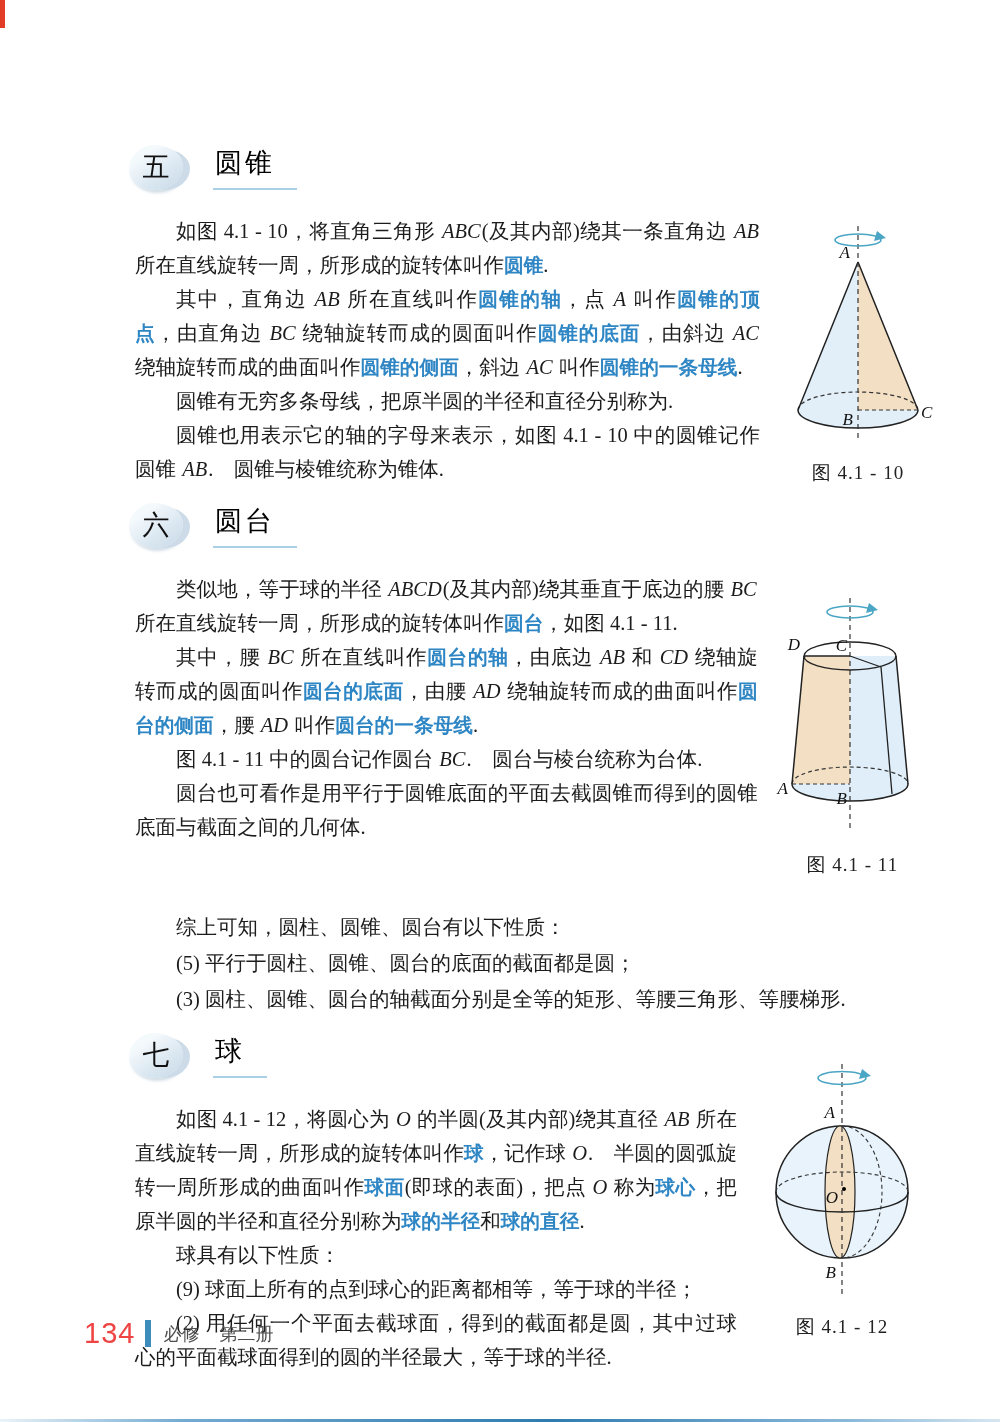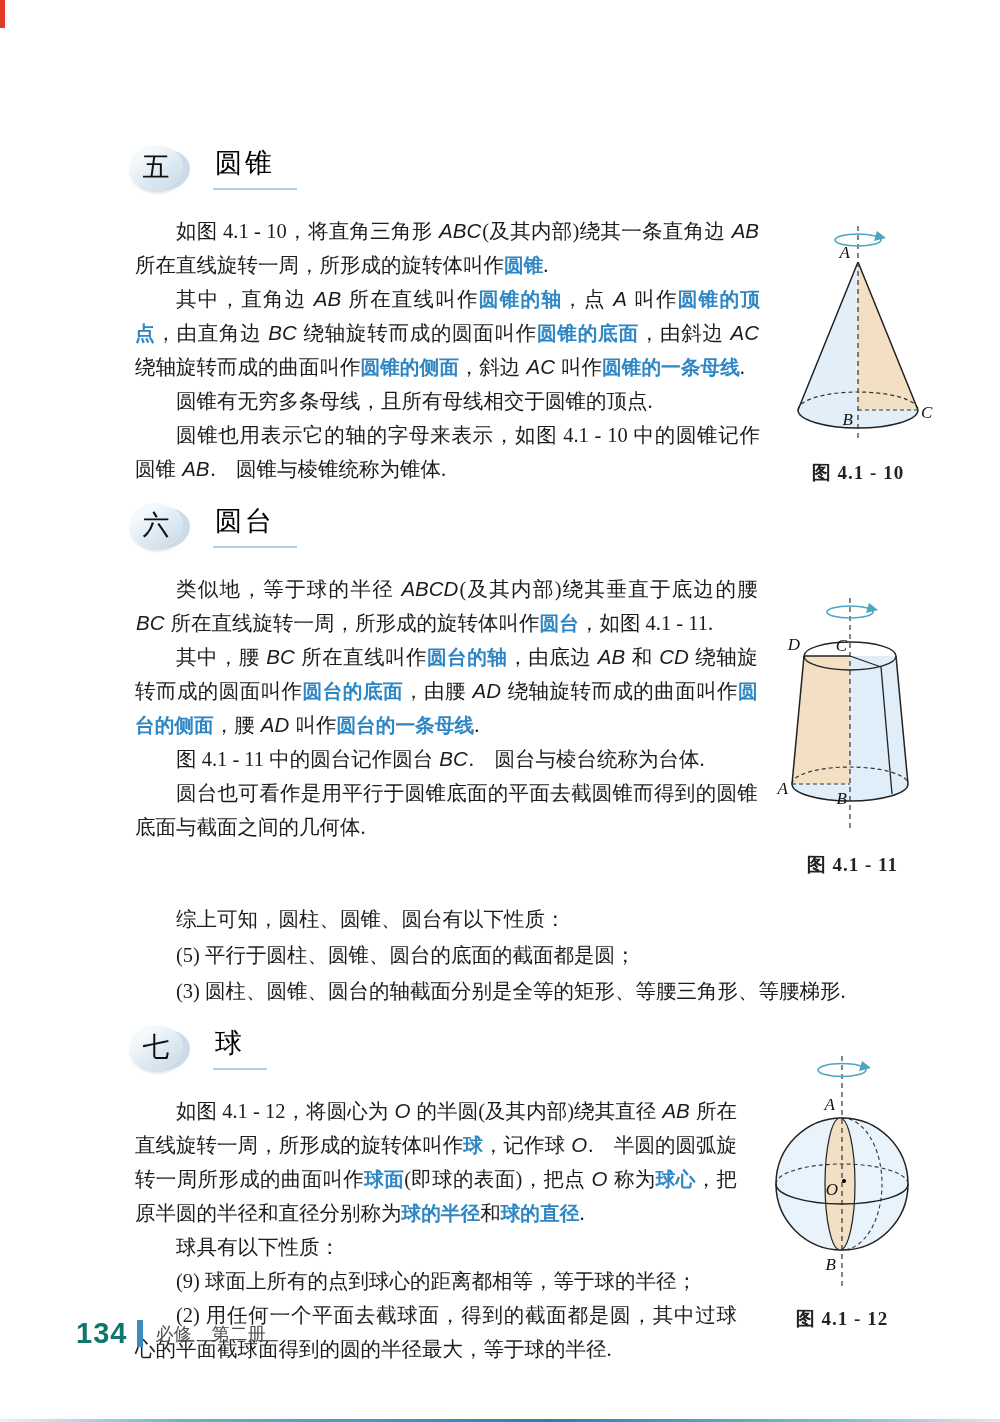--- a/index.html
+++ b/index.html
@@ -17,40 +17,40 @@
         background:linear-gradient(145deg,#f4f9fc 25%,#dde9f2 60%,#c6d9e7 100%);
         box-shadow:9px 2px 0 -2px #ccdbe7, 2px 3px 3px rgba(130,160,185,.35);
         font-size:27px;color:#111;}
   .sec-title{font-family:"Liberation Sans","DejaVu Sans",sans-serif;font-size:27px;letter-spacing:3px;
         color:#000;padding:0 22px 7px 2px;border-bottom:2px solid #a9d0e5;}
 
   
   .sec-body{display:flex;align-items:flex-start;margin-top:22px;}
   .txt{width:625px;font-size:20.5px;line-height:34px;text-align:justify;}
   .txt p{margin:0;text-indent:2em;}
-  .seg-v{font-style:italic;font-family:Liberation Sans, sans-serif;padding:0 1px;}
+  .seg-v{font-style:italic;font-family:Liberation Serif, serif;padding:0 1px;}
   .seg-t{color:#2f86c4;font-family:"Liberation Sans","DejaVu Sans",sans-serif;font-weight:bold;font-size:.96em;}
 
   .fig{margin-left:auto;display:flex;flex-direction:column;align-items:center;}
   .fig-cone{width:178px;}
   .fig-frustum{width:190px;}
   .fig-sphere{width:214px;margin-top:-46px;}
-  .fig-caption{font-size:19px;color:#222;margin-top:8px;letter-spacing:1px;font-weight:bold;}
+  .fig-caption{font-size:19px;color:#222;margin-top:8px;letter-spacing:1px;}
   .lbl{font-style:italic;font-size:17px;font-family:"Liberation Serif","DejaVu Serif",serif;fill:#111;}
 
   
-  .summary{margin-top:24px;font-size:20.5px;line-height:34px;}
+  .summary{margin-top:32px;font-size:20.5px;line-height:34px;}
   .summary p{margin:2px 0;text-indent:2em;}
 
   .spacer-h{margin-top:14px;}
 
   
   .footer{position:absolute;left:76px;bottom:72px;display:flex;align-items:center;
         font-family:"Liberation Sans","DejaVu Sans",sans-serif;}
-  .page-num{font-size:29px;font-weight:bold;color:#0f766e;letter-spacing:1px;}
+  .page-num{font-size:29px;font-weight:normal;color:#ef4444;letter-spacing:1px;margin-left:8px;}
   .footer-bar{width:6px;height:27px;background:#3d8cbb;margin:0 12px 0 10px;}
   .footer-label{font-size:18px;color:#4e4e4e;margin-right:20px;}
 </style>
 </head>
 <body>
 
 <div class="page">
   <div class="corner-mark"></div>
 
   <div class="content">
@@ -59,21 +59,21 @@
       <div class="bubble">
         <span>五</span>
       </div>
       <div class="sec-title">圆锥</div>
     </div>
 
     <div class="sec-body">
       <div class="txt">
         <p><span class="seg-n">如图 4.1 - 10，将直角三角形 </span><span class="seg-v">ABC</span><span class="seg-n">(及其内部)绕其一条直角边 </span><span class="seg-v">AB</span><span class="seg-n"> 所在直线旋转一周，所形成的旋转体叫作</span><span class="seg-t">圆锥</span><span class="seg-n">.</span></p>
         <p><span class="seg-n">其中，直角边 </span><span class="seg-v">AB</span><span class="seg-n"> 所在直线叫作</span><span class="seg-t">圆锥的轴</span><span class="seg-n">，点 </span><span class="seg-v">A</span><span class="seg-n"> 叫作</span><span class="seg-t">圆锥的顶点</span><span class="seg-n">，由直角边 </span><span class="seg-v">BC</span><span class="seg-n"> 绕轴旋转而成的圆面叫作</span><span class="seg-t">圆锥的底面</span><span class="seg-n">，由斜边 </span><span class="seg-v">AC</span><span class="seg-n"> 绕轴旋转而成的曲面叫作</span><span class="seg-t">圆锥的侧面</span><span class="seg-n">，斜边 </span><span class="seg-v">AC</span><span class="seg-n"> 叫作</span><span class="seg-t">圆锥的一条母线</span><span class="seg-n">.</span></p>
-        <p><span class="seg-n">圆锥有无穷多条母线，且所有母线相交于圆锥的顶点.</span></p>
+        <p><span class="seg-n">圆锥有无穷多条母线，把原半圆的半径和直径分别称为.</span></p>
         <p><span class="seg-n">圆锥也用表示它的轴的字母来表示，如图 4.1 - 10 中的圆锥记作圆锥 </span><span class="seg-v">AB</span><span class="seg-n">.　圆锥与棱锥统称为锥体.</span></p>
       </div>
 
       <div class="fig fig-cone">
         <svg width="170" height="238" viewBox="0 0 170 238">
 
           <path d="M85,48 L25,196 A60,18 0 0 0 145,196 Z" fill="#e2eff9" stroke="none"></path>
 
           <path d="M85,48 L85,196 L145,196 Z" fill="#f2dfc4" stroke="none"></path>
 

